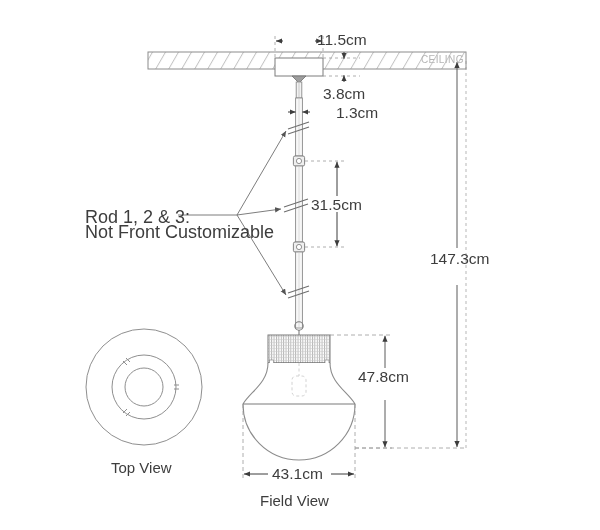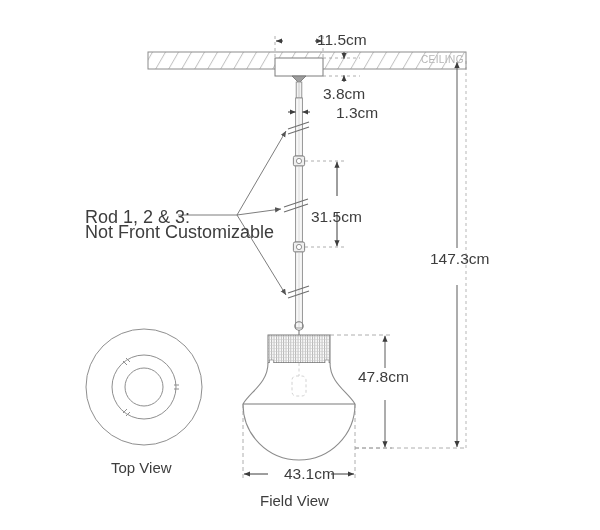--- a/index.html
+++ b/index.html
@@ -187,27 +187,27 @@
       </g>
     </g>
   </svg>
 
   <div class="lbl dim" style="left:317px;top:31px;">11.5cm</div>
 
   <div class="lbl dim" style="left:323px;top:85px;">3.8cm</div>
 
   <div class="lbl dim" style="left:296px;top:104px;margin-left:40px;">1.3cm</div>
 
-  <div class="lbl dim" style="left:311px;top:196px;margin-top:12px;">31.5cm</div>
+  <div class="lbl dim" style="left:311px;top:196px;">31.5cm</div>
 
   <div class="lbl dim" style="left:430px;top:250px;">147.3cm</div>
 
   <div class="lbl dim" style="left:358px;top:368px;">47.8cm</div>
 
-  <div class="lbl dim" style="left:272px;top:465px;margin-left:12px;">43.1cm</div>
+  <div class="lbl dim" style="left:272px;top:465px;">43.1cm</div>
 
   <div class="lbl note" style="left:85px;top:207px;">Rod 1, 2 &amp; 3:</div>
   <div class="lbl note" style="left:85px;top:222px;">Not Front Customizable</div>
 
   <div class="lbl view-title" style="left:111px;top:459px;">Top View</div>
 
   <div class="lbl view-title" style="left:260px;top:492px;">Field View</div>
 
   <div class="lbl" style="left:421px;top:54px;font-size:10px;color:#b5b5b5;letter-spacing:0.4px;">CEILING</div>
 

